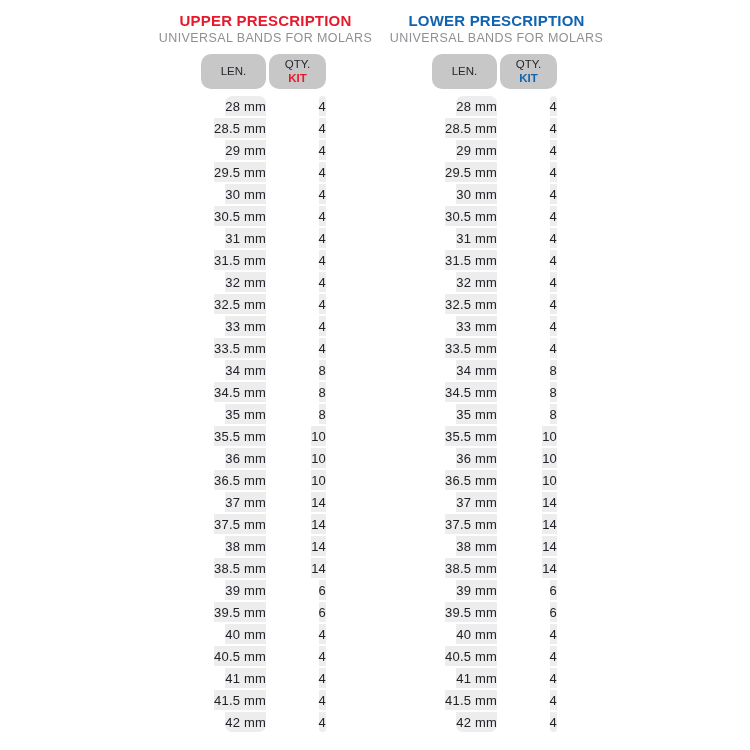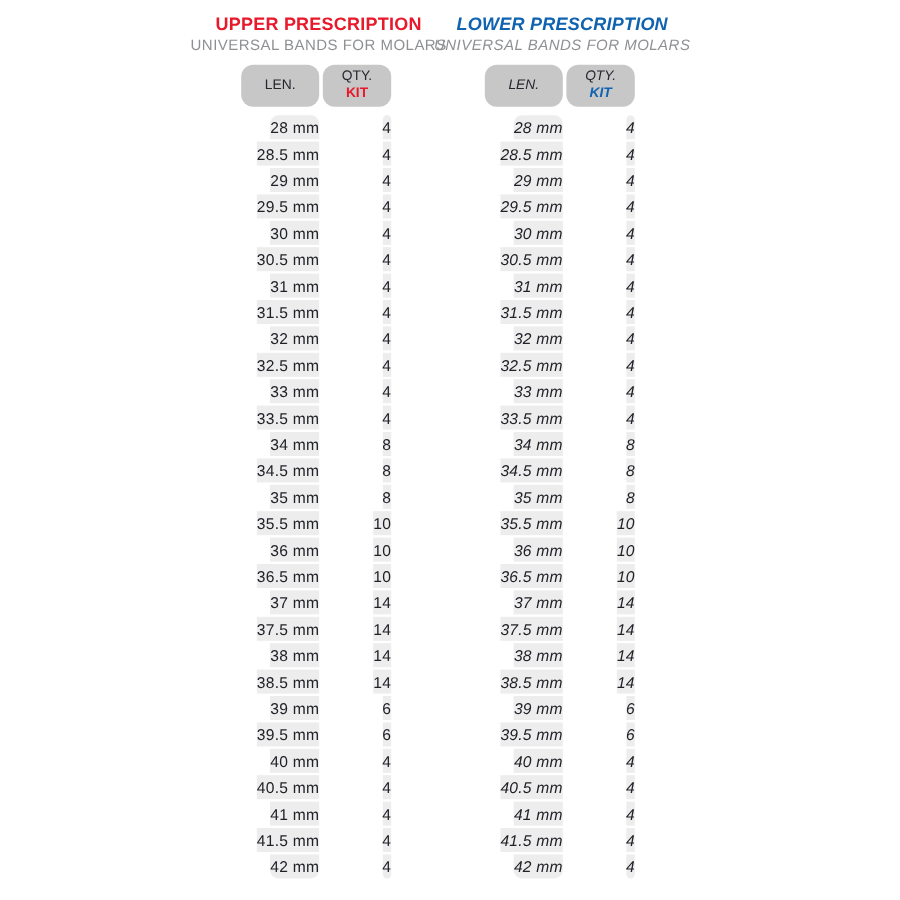--- a/index.html
+++ b/index.html
@@ -8,21 +8,21 @@
     width:750px; height:750px;
     font-family:"Liberation Sans", sans-serif;
     -webkit-font-smoothing:antialiased;
   }
   .stage {
     position:relative; width:750px; height:750px;
     background:#ffffff; overflow:hidden;
   }
   .table-block { position:absolute; top:13px; width:129px; }
   .table-block.upper { left:201px; }
-  .table-block.lower { left:404px;font-style:italic; }
+  .table-block.lower { left:432px; }
 
   .t-title {
     position:relative; left:50%; transform:translateX(-50%);
     width:max-content; white-space:nowrap;
     font-size:15px; font-weight:700; letter-spacing:0.2px;
     line-height:16px; text-align:center;
   }
   .t-sub {
     position:relative; left:50%; transform:translateX(-50%);
     width:max-content; white-space:nowrap;

